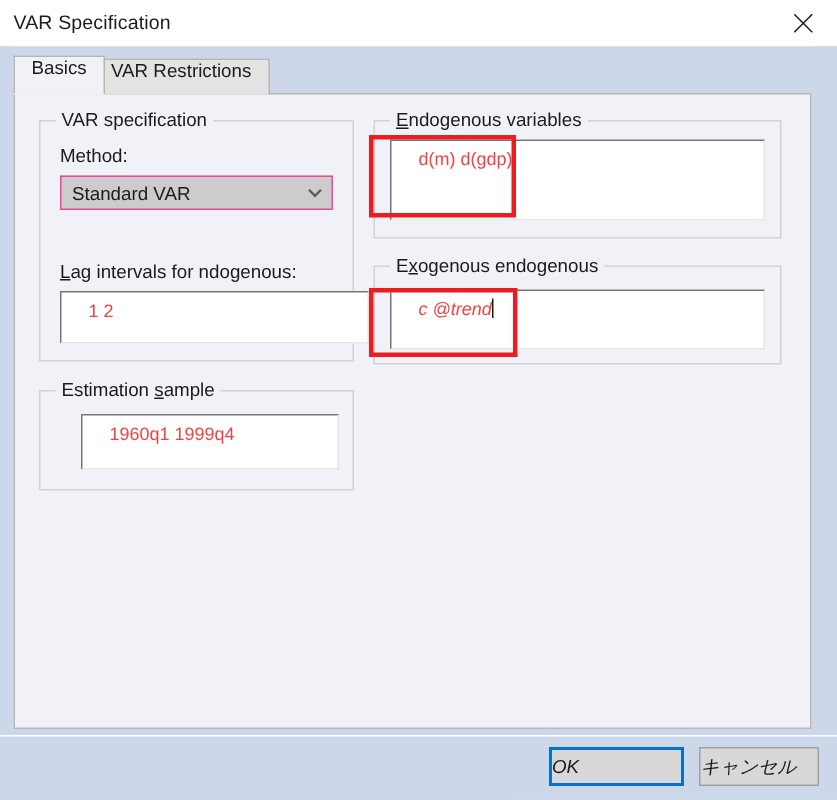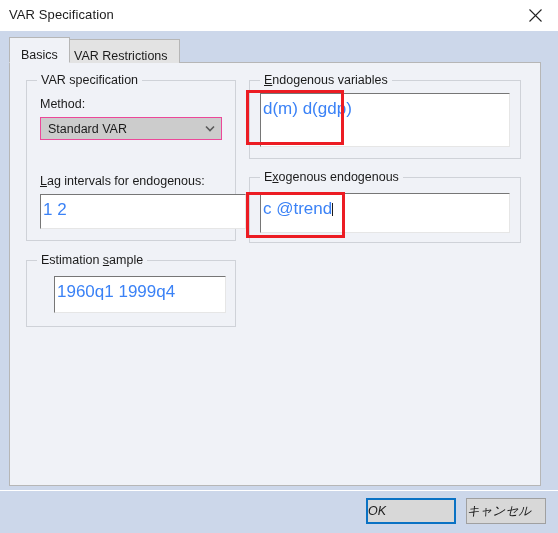--- a/index.html
+++ b/index.html
@@ -66,21 +66,21 @@
     width: 558px;
     height: 32px;
     background: #ccd7ea;
   }
   .tab {
     position: absolute;
     top: 6px;
     height: 26px;
     box-sizing: border-box;
     display: flex;
-    align-items: flex-end;
+    align-items: flex-start;
     justify-content: center;
     padding: 0 11px;
     font-size: 12.5px;
     color: #1b1b1b;
     white-space: nowrap;
     cursor: default;
   }
   .tab.active {
     left: 9px;
     background: #f0f2f7;
@@ -169,24 +169,24 @@
     background: #ffffff;
     border-top: 1px solid #767676;
     border-left: 1px solid #767676;
     border-right: 1px solid #e6e6e6;
     border-bottom: 1px solid #e6e6e6;
     cursor: text;
     overflow: hidden;
   }
   .textfield .val {
     position: absolute;
-    left: 2px;
+    left: 18px;
     top: 5px;
-    font-size: 17px;
-    color: #3b82f6;
+    font-size: 12px;
+    color: #ef4444;
     white-space: nowrap;
   }
   .caret {
     display: inline-block;
     width: 1px;
     height: 13px;
     background: #1b1b1b;
     vertical-align: -2px;
     margin-left: 0px;
   }
@@ -286,21 +286,21 @@
     <div class="combo" style="left:30px; top:54px; width:182px; height:23px;">
       <div class="combo-value">Standard VAR</div>
       <div class="combo-arrow">
         <svg width="10" height="7" viewBox="0 0 10 7" aria-hidden="true">
           <polyline points="1,1.5 5,5.5 9,1.5" fill="none" stroke="#5a5a5a" stroke-width="1.6"></polyline>
         </svg>
       </div>
     </div>
 
     <div class="field-label" style="left:30px; top:111px;">
-      <span class="ul">L</span><span>ag intervals for endogenous:</span>
+      <span class="ul">L</span><span>ag intervals for ndogenous:</span>
     </div>
 
     <div class="textfield" style="left:30px; top:131px; width:206px; height:35px;">
       <span class="val">1 2</span>
     </div>
 
     <div class="group" style="left:16px; top:197px; width:210px; height:67px;">
       <div class="group-legend">
         <span>Estimation </span><span class="ul">s</span><span>ample</span>
       </div>
@@ -319,21 +319,21 @@
     <div class="textfield" style="left:250px; top:30px; width:250px; height:54px;">
       <span class="val">d(m) d(gdp)</span>
     </div>
 
     <div class="group" style="left:239px; top:114px; width:272px; height:66px;">
       <div class="group-legend">
         <span>E</span><span class="ul">x</span><span>ogenous endogenous</span>
       </div>
     </div>
 
-    <div class="textfield" style="left:250px; top:130px; width:250px; height:40px;">
+    <div class="textfield" style="left:250px; top:130px; width:250px; height:40px;font-style:italic;">
       <span class="val"><span>c @trend</span><span class="caret"></span></span>
     </div>
 
   </div>
 
   <div class="annot" style="left:246px; top:90px; width:98px; height:55px;"></div>
   <div class="annot" style="left:246px; top:192px; width:99px; height:46px;"></div>
 
   <div class="footer">
     <div class="footer-sep"></div>

